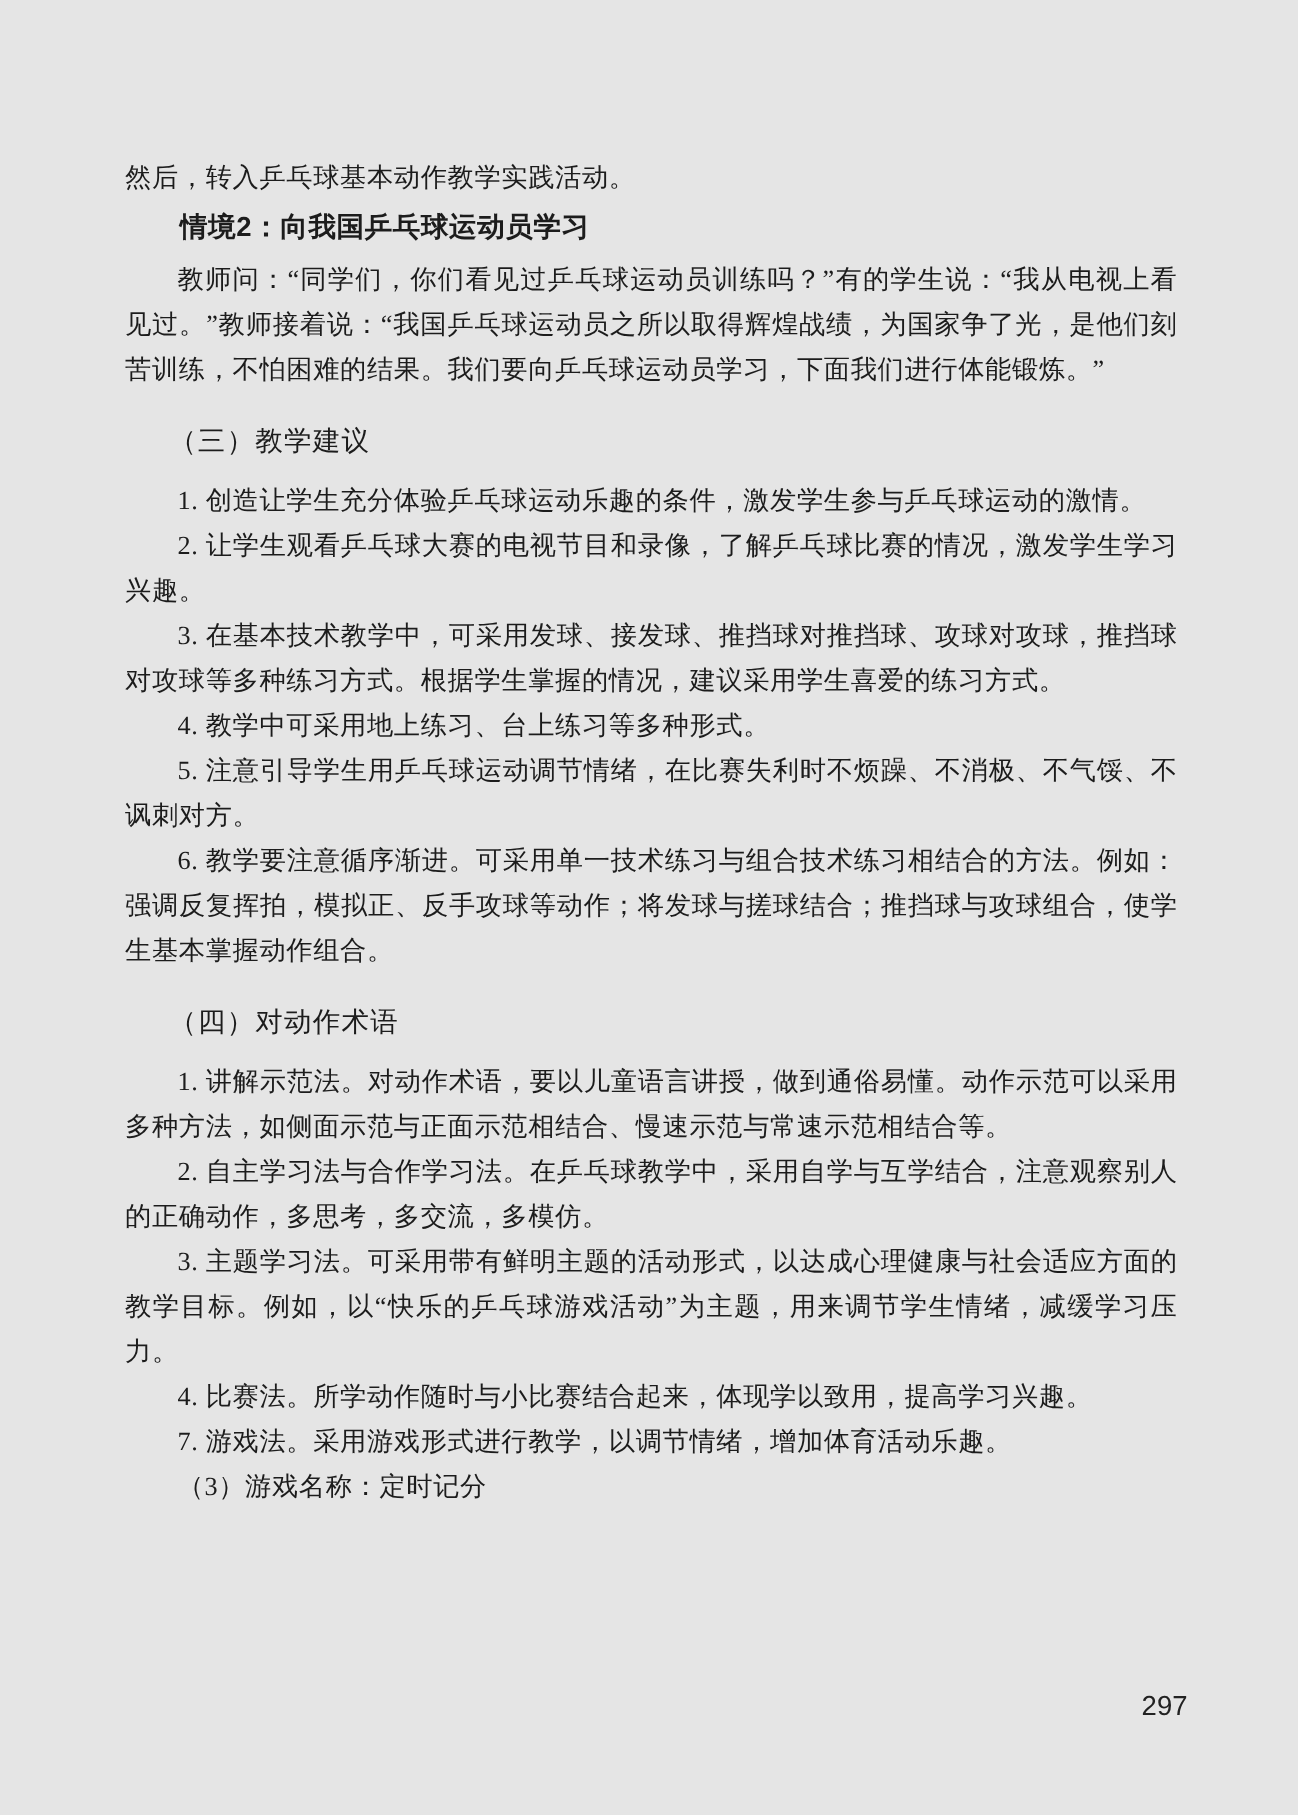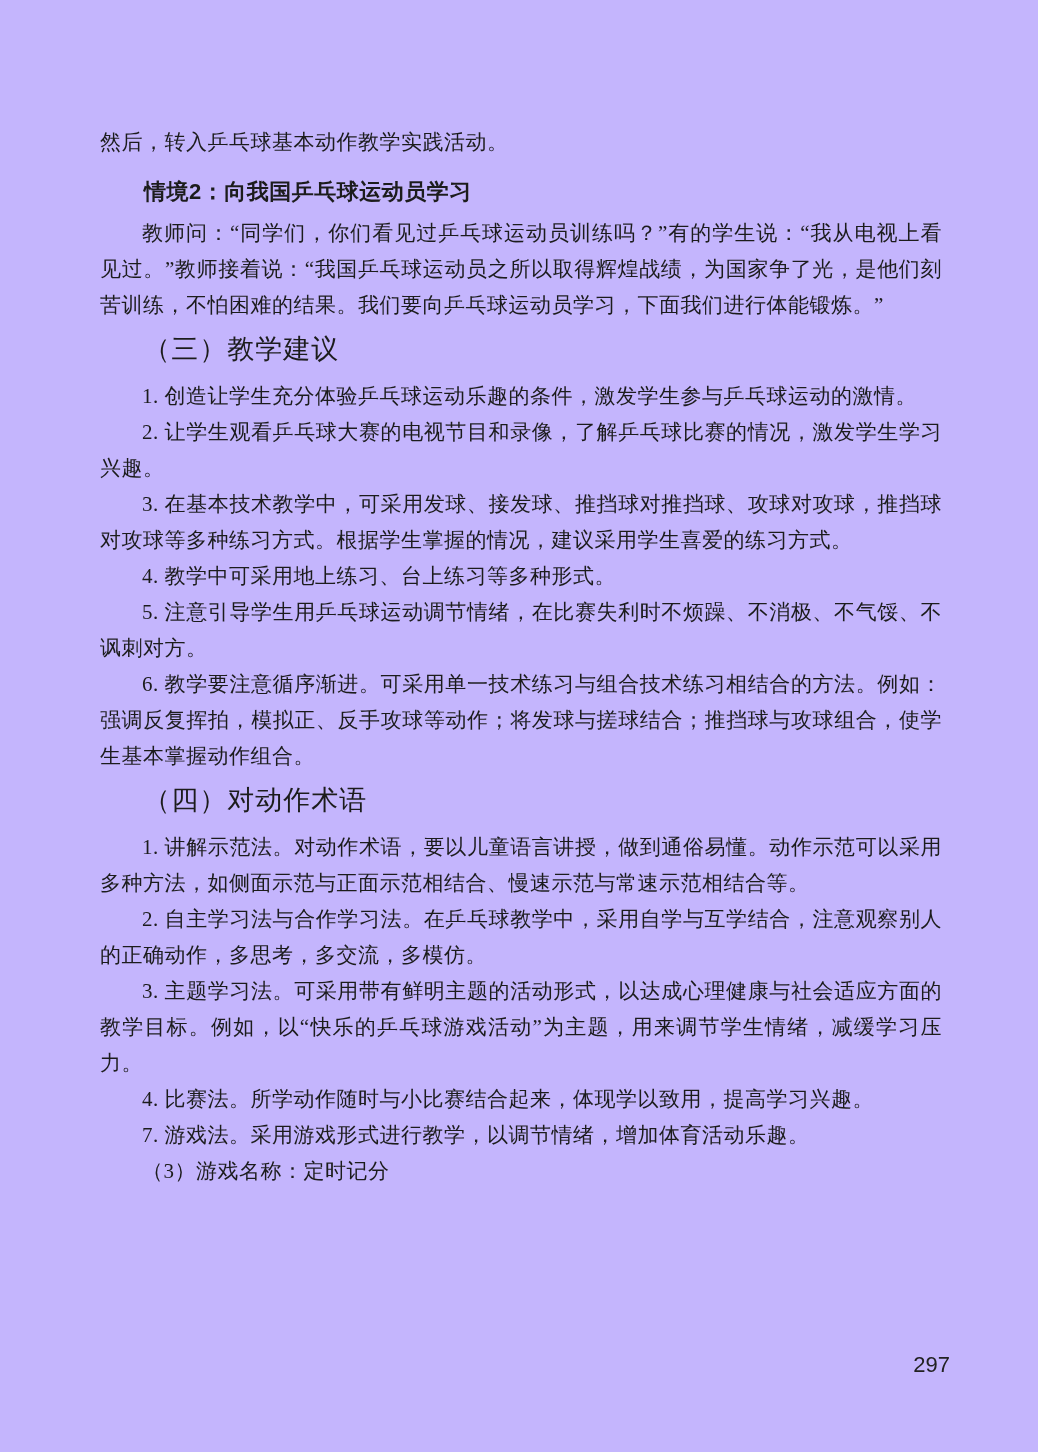--- a/index.html
+++ b/index.html
@@ -1,20 +1,20 @@
 <!DOCTYPE html>
 <html><head>
 <meta charset="utf-8">
 <style>
   html,body{margin:0;padding:0;background:#ffffff;}
   .page{
     position:relative;
     width:1038px;
     height:1452px;
-    background:#c4b5fd;
+    background:#e5e5e5;
     color:#1c1c1c;
     font-family:"Liberation Serif","DejaVu Serif",serif;
     overflow:hidden;
     box-sizing:border-box;
   }
   .content{
     position:absolute;
     left:100px;
     top:124px;
     width:842px;
@@ -22,31 +22,31 @@
   .body-p{
     margin:0;
     font-size:21px;
     line-height:36px;
     text-align:justify;
     text-indent:2em;
     letter-spacing:0.5px;
   }
   .noindent{text-indent:0;}
   .h-situation{
-    margin:14px 0 5px 0;
+    margin:4px 0 5px 0;
     font-size:22px;
     line-height:36px;
     font-weight:bold;
     font-family:"Liberation Sans","DejaVu Sans",sans-serif;
     text-indent:2em;
     letter-spacing:0.5px;
   }
   .h-section{
-    margin:6px 0 9px 0;
-    font-size:27px;
+    margin:20px 0 9px 0;
+    font-size:22px;
     line-height:40px;
     font-weight:500;
     text-indent:1.6em;
     letter-spacing:1px;
   }
   .page-number{
     position:absolute;
     top:1352px;
     right:88px;
     font-size:22px;

